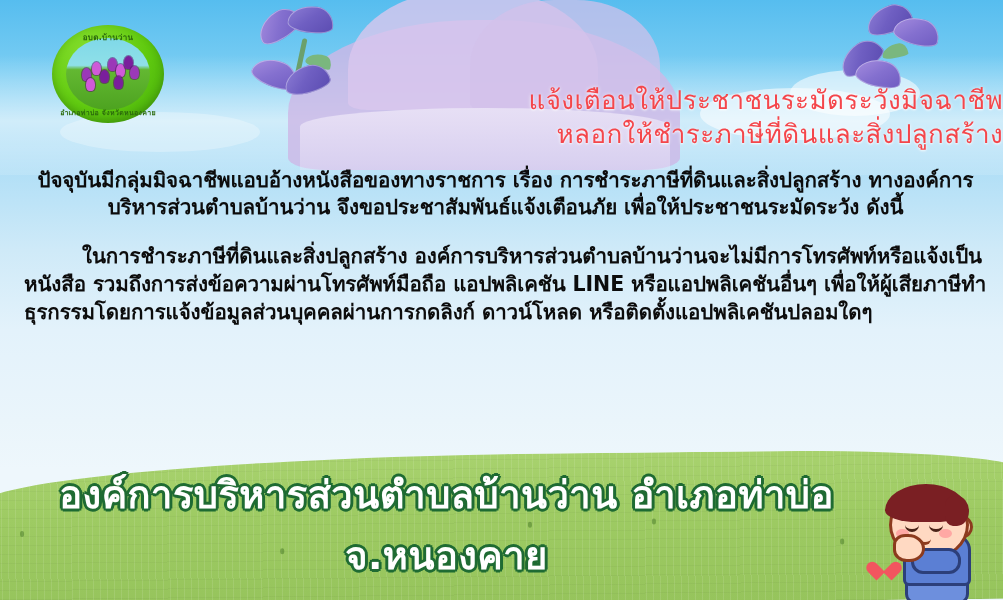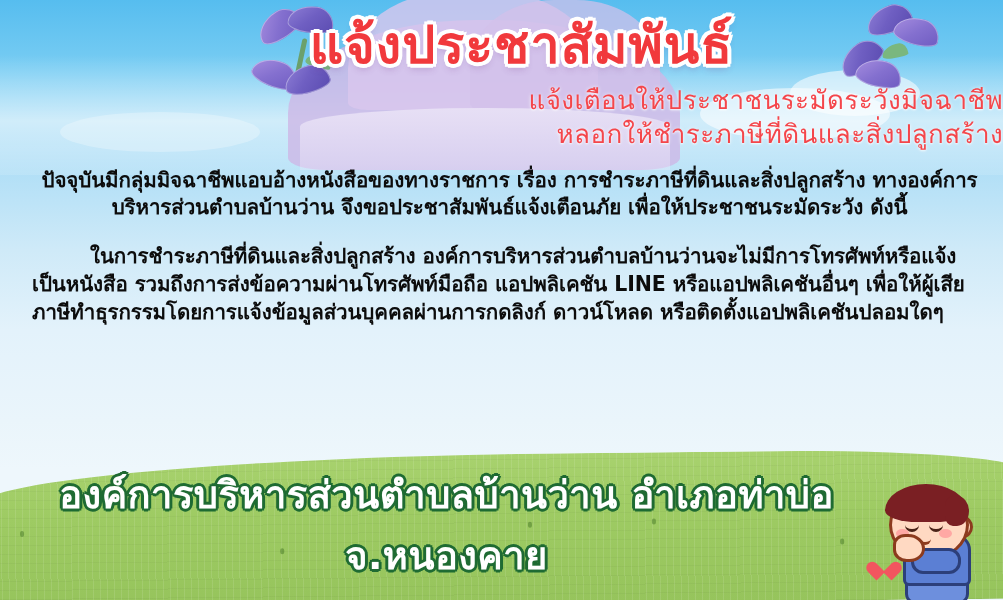--- a/index.html
+++ b/index.html
@@ -179,21 +179,20 @@
     padding-left: 26px;
   }
   .title-sub .sline { display: block; }
 
   
   .body-wrap {
     position: absolute;
     left: 24px;
     right: 16px;
     top: 146px;
-    margin-left: 8px;
   }
   .para {
     color: #0c0c0c;
     font-size: 20.5px;
     font-weight: bold;
     line-height: 1.36;
     letter-spacing: -.1px;
   }
   .para.centered { text-align: center; }
   .para.indent { text-indent: 58px; margin-top: 16px; }
@@ -349,40 +348,55 @@
   <div class="cloud-puff" style="left:790px;top:70px;width:130px;height:46px;"></div>
   <div class="cloud-puff" style="left:60px;top:112px;width:200px;height:40px;opacity:.5"></div>
 
   <div class="mountain">
     <div class="mtn-layer mtn-a"></div>
     <div class="mtn-layer mtn-b"></div>
     <div class="mtn-layer mtn-c"></div>
     <div class="mtn-snow"></div>
   </div>
 
+  <div class="logo">
+    <div class="logo-ring"></div>
+    <div class="logo-inner">
+      <div class="logo-flower" style="left:16px;top:30px;"></div>
+      <div class="logo-flower pink" style="left:26px;top:24px;"></div>
+      <div class="logo-flower deep" style="left:34px;top:32px;"></div>
+      <div class="logo-flower" style="left:42px;top:20px;"></div>
+      <div class="logo-flower pink" style="left:50px;top:26px;"></div>
+      <div class="logo-flower deep" style="left:58px;top:18px;"></div>
+      <div class="logo-flower" style="left:64px;top:28px;"></div>
+      <div class="logo-flower pink" style="left:20px;top:40px;"></div>
+      <div class="logo-flower deep" style="left:48px;top:38px;"></div>
+    </div>
+    <div class="logo-text-top">อบต.บ้านว่าน</div>
+    <div class="logo-text-bot">อำเภอท่าบ่อ จังหวัดหนองคาย</div>
+  </div>
 
   <div class="flower-group" style="left:250px;top:2px;width:120px;height:110px;">
     <div class="stem" style="left:48px;top:36px;width:5px;height:44px;transform:rotate(12deg);"></div>
     <div class="leaf" style="left:56px;top:52px;transform:rotate(18deg);"></div>
     <div class="petal lilac" style="left:6px;top:10px;transform:rotate(-32deg);"></div>
     <div class="petal" style="left:38px;top:4px;transform:rotate(8deg);"></div>
     <div class="petal lilac" style="left:2px;top:58px;transform:rotate(22deg);"></div>
     <div class="petal" style="left:34px;top:64px;transform:rotate(-14deg);"></div>
   </div>
 
   <div class="flower-group" style="left:838px;top:0px;width:140px;height:120px;">
     <div class="stem" style="left:30px;top:40px;width:5px;height:48px;transform:rotate(-28deg);"></div>
     <div class="leaf" style="left:44px;top:44px;transform:rotate(-8deg);"></div>
     <div class="petal" style="left:28px;top:6px;transform:rotate(-18deg);"></div>
     <div class="petal lilac" style="left:56px;top:18px;transform:rotate(16deg);"></div>
     <div class="petal" style="left:0px;top:44px;transform:rotate(-34deg);"></div>
     <div class="petal lilac" style="left:18px;top:60px;transform:rotate(14deg);"></div>
   </div>
 
-  <div class="title-main">แจ้งประชาสัมพันธ์</div>
 
   <div class="title-sub">
     <span class="sline">แจ้งเตือนให้ประชาชนระมัดระวังมิจฉาชีพ</span>
     <span class="sline">หลอกให้ชำระภาษีที่ดินและสิ่งปลูกสร้าง</span>
   </div>
 
   <div class="body-wrap">
     <p class="para centered">ปัจจุบันมีกลุ่มมิจฉาชีพแอบอ้างหนังสือของทางราชการ เรื่อง การชำระภาษีที่ดินและสิ่งปลูกสร้าง ทางองค์การบริหารส่วนตำบลบ้านว่าน จึงขอประชาสัมพันธ์แจ้งเตือนภัย เพื่อให้ประชาชนระมัดระวัง ดังนี้</p>
     <p class="para indent">ในการชำระภาษีที่ดินและสิ่งปลูกสร้าง องค์การบริหารส่วนตำบลบ้านว่านจะไม่มีการโทรศัพท์หรือแจ้งเป็นหนังสือ รวมถึงการส่งข้อความผ่านโทรศัพท์มือถือ แอปพลิเคชัน LINE หรือแอปพลิเคชันอื่นๆ เพื่อให้ผู้เสียภาษีทำธุรกรรมโดยการแจ้งข้อมูลส่วนบุคคลผ่านการกดลิงก์ ดาวน์โหลด หรือติดตั้งแอปพลิเคชันปลอมใดๆ</p>
   </div>

